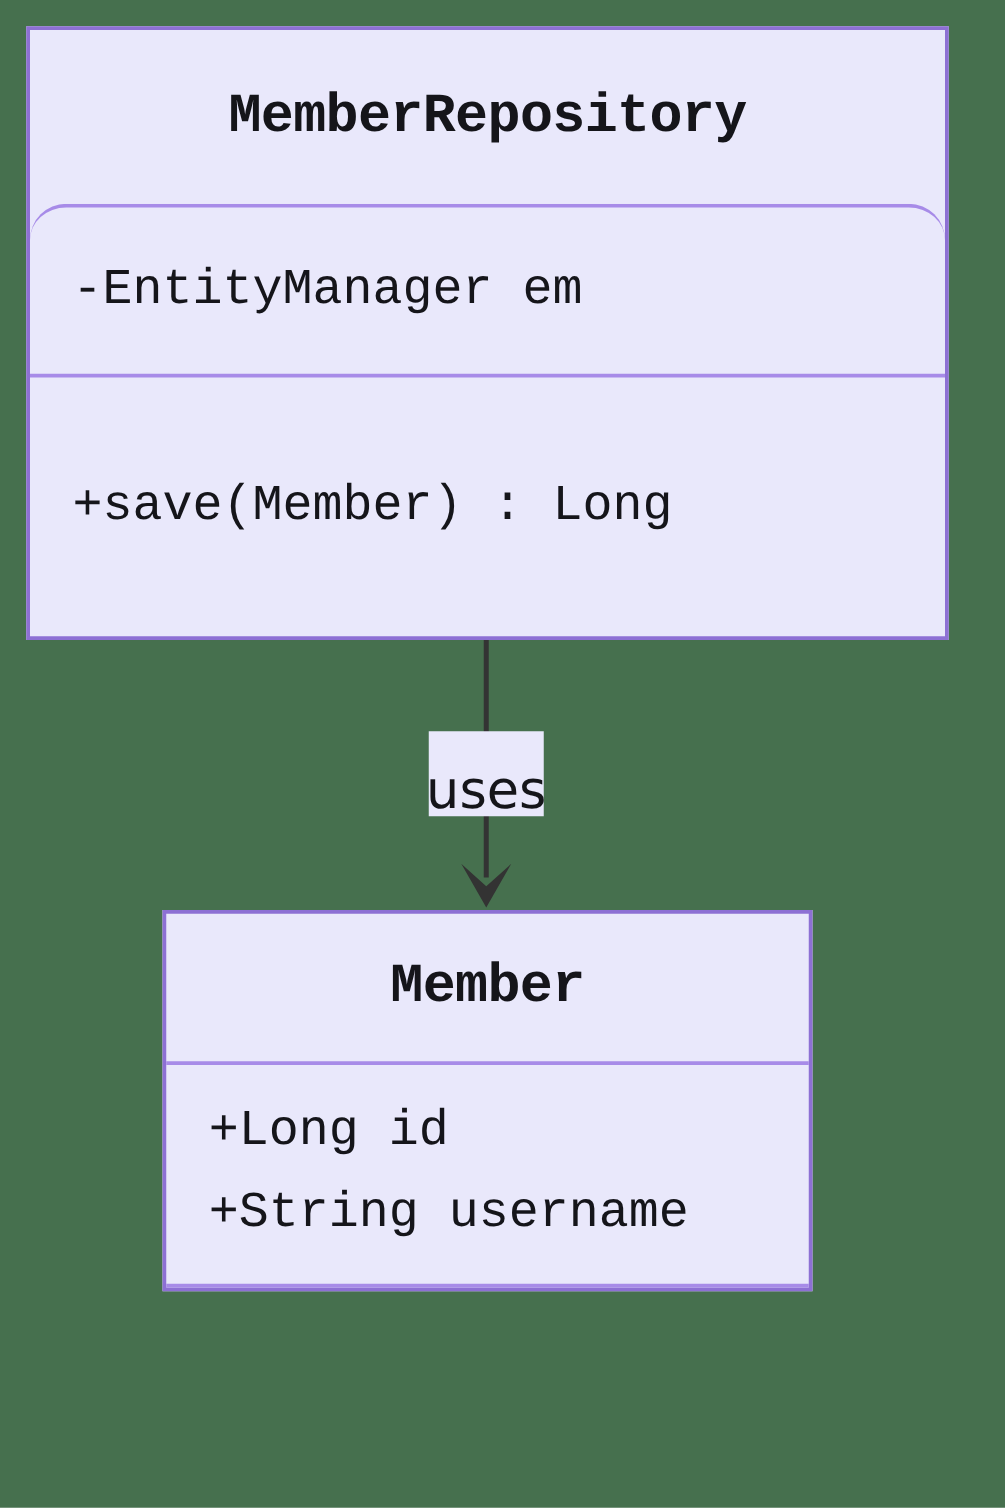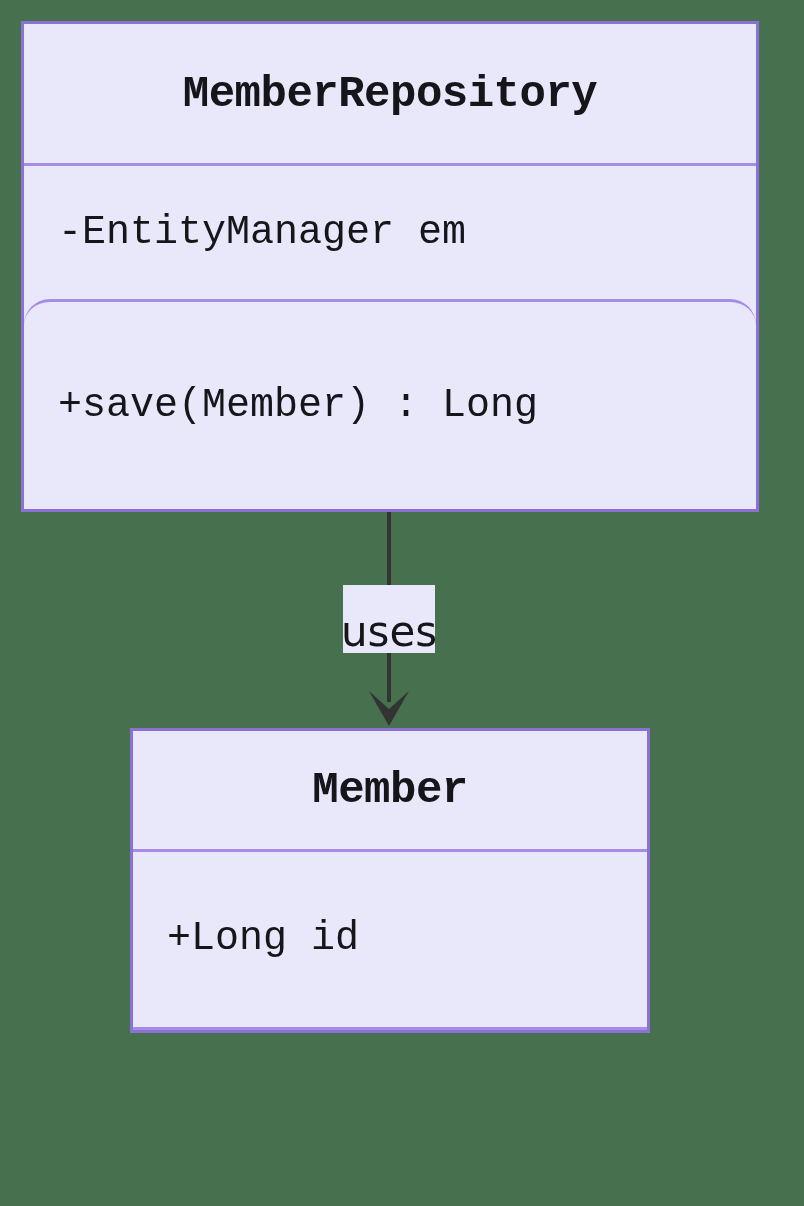--- a/index.html
+++ b/index.html
@@ -57,22 +57,22 @@
     flex-direction: column;
     justify-content: center;
     font-size: 40px;
     padding-left: 34px;
     padding-right: 10px;
   }
   .compartment.members .line {
     line-height: 66px;
     white-space: nowrap;
   }
-  #box-member-repository .compartment.attributes { height: 136px; }
-  #box-member-repository .compartment.methods { flex: 1; border-radius: 26px; }
+  #box-member-repository .compartment.attributes { height: 136px; border-radius: 29px; }
+  #box-member-repository .compartment.methods { flex: 1; }
   #box-member .compartment.attributes { height: 204px; }
   #box-member .compartment.methods { flex: 1; }
 
   .edge-layer {
     position: absolute;
     left: 0;
     top: 0;
     width: 804px;
     height: 1206px;
     color: var(--arrow, #333333);
@@ -117,17 +117,18 @@
   <div class="edge-label">
     <span>uses</span>
   </div>
 
   <div class="class-box" id="box-member">
     <div class="compartment title">
       <span>Member</span>
     </div>
     <div class="compartment members attributes">
       <div class="line">+Long id</div>
+      <div class="line">+String username</div>
     </div>
     <div class="compartment members methods"></div>
   </div>
 
 </div>
 
 </body></html>

